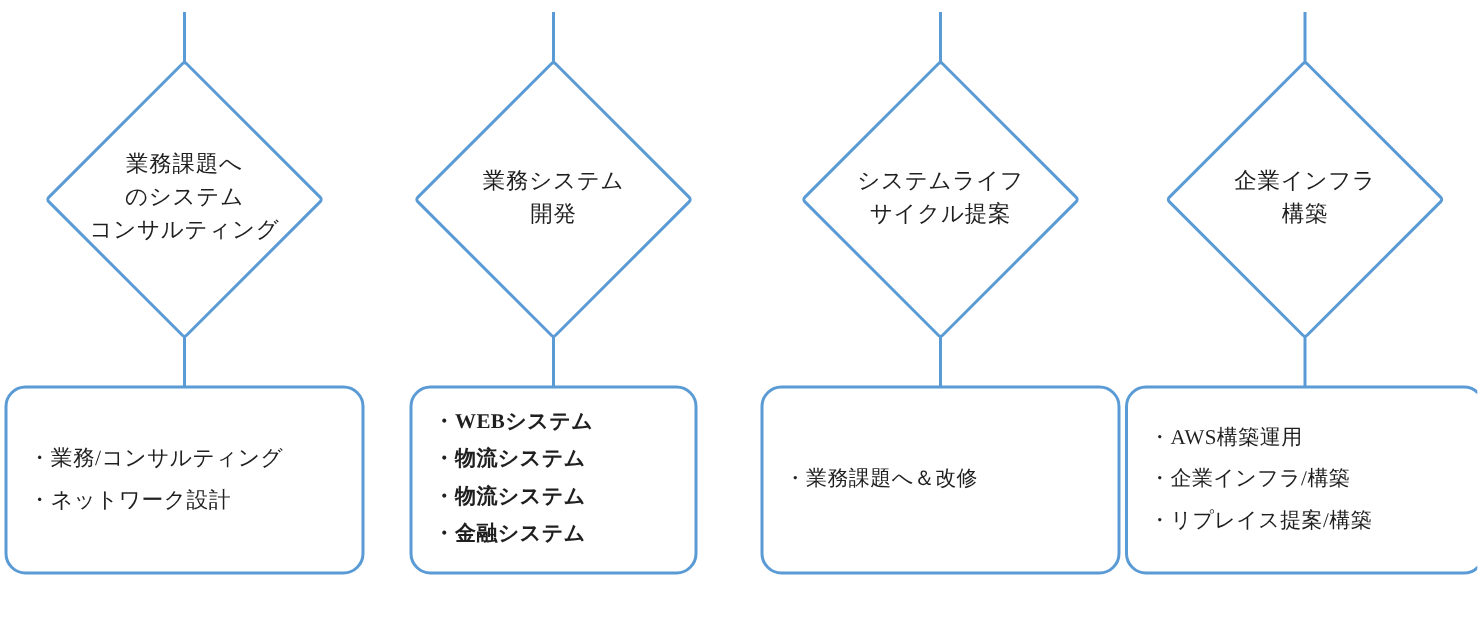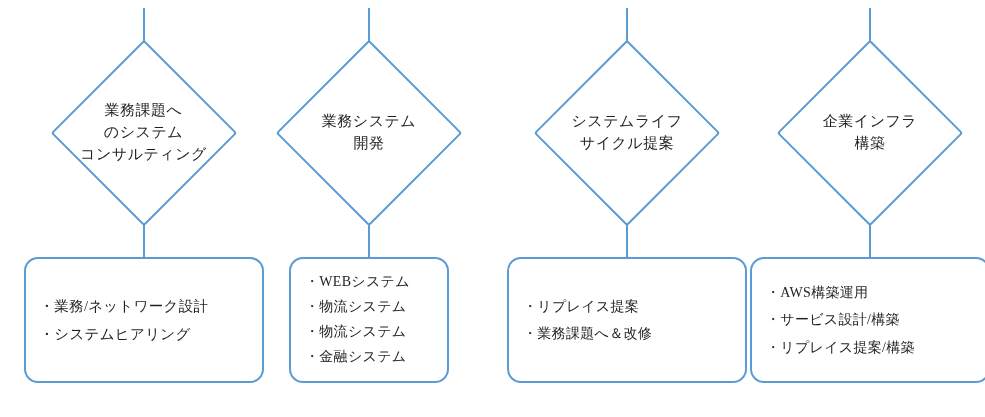--- a/index.html
+++ b/index.html
@@ -99,73 +99,72 @@
     white-space: nowrap;
   }
   .box.four .box-item { line-height: 1.78; font-size: 14px; }
   .box.wide .box-item { font-size: 14px; }
 </style>
 </head>
 <body>
 
 <div id="canvas">
 
-  <div class="column" style="left:0px;padding-left:41px;">
+  <div class="column" style="left:0px;">
     <div class="connector top"></div>
     <div class="connector middle"></div>
     <div class="diamond-wrap">
       <div class="diamond-shape"></div>
       <div class="diamond-label">業務課題へ
 のシステム
 コンサルティング</div>
     </div>
     <div class="box">
-      <div class="box-item">・業務/ネットワーク設計</div>
-      <div class="box-item">・システムヒアリング</div>
+      <div class="box-item">・業務/コンサルティング</div>
+      <div class="box-item">・ネットワーク設計</div>
     </div>
   </div>
 
   <div class="column" style="left:246px;">
     <div class="connector top"></div>
     <div class="connector middle"></div>
     <div class="diamond-wrap">
       <div class="diamond-shape"></div>
       <div class="diamond-label">業務システム
 開発</div>
     </div>
-    <div class="box four" style="width:160px;">
+    <div class="box four" style="width:192px;font-weight:bold;">
       <div class="box-item">・WEBシステム</div>
       <div class="box-item">・物流システム</div>
       <div class="box-item">・物流システム</div>
       <div class="box-item">・金融システム</div>
     </div>
   </div>
 
   <div class="column" style="left:504px;">
     <div class="connector top"></div>
     <div class="connector middle"></div>
     <div class="diamond-wrap">
       <div class="diamond-shape"></div>
       <div class="diamond-label">システムライフ
 サイクル提案</div>
     </div>
     <div class="box wide">
-      <div class="box-item">・リプレイス提案</div>
       <div class="box-item">・業務課題へ＆改修</div>
     </div>
   </div>
 
   <div class="column" style="left:747px;">
     <div class="connector top"></div>
     <div class="connector middle"></div>
     <div class="diamond-wrap">
       <div class="diamond-shape"></div>
       <div class="diamond-label">企業インフラ
 構築</div>
     </div>
     <div class="box wide">
       <div class="box-item">・AWS構築運用</div>
-      <div class="box-item">・サービス設計/構築</div>
+      <div class="box-item">・企業インフラ/構築</div>
       <div class="box-item">・リプレイス提案/構築</div>
     </div>
   </div>
 
 </div>
 
 </body></html>

